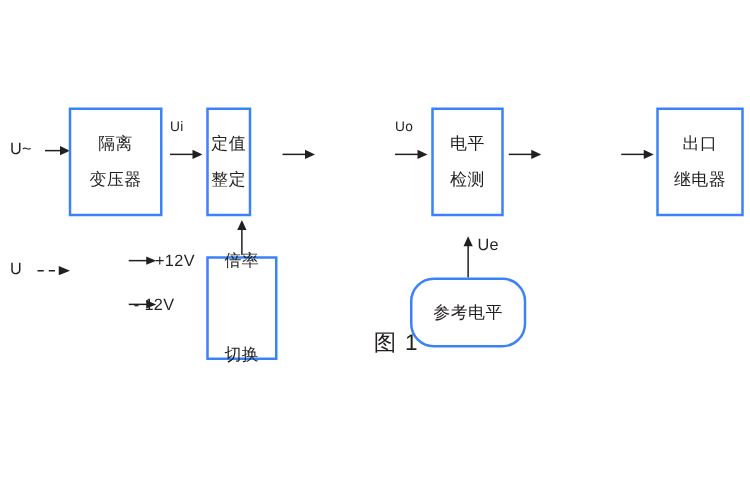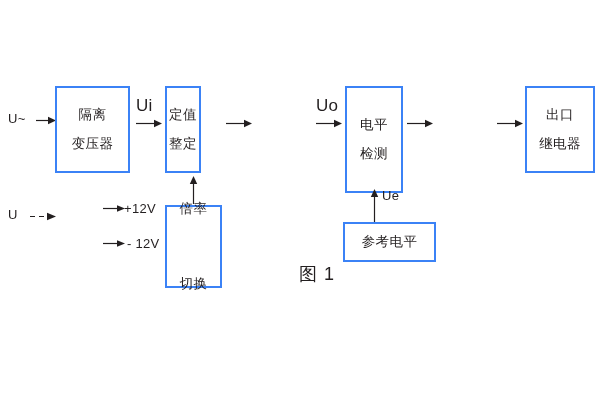--- a/index.html
+++ b/index.html
@@ -30,21 +30,21 @@
     color: #231f20;
     letter-spacing: 0.4px;
   }
   .block .ln {
     display: block;
     white-space: nowrap;
   }
   .block.two-line .ln:first-child { margin-bottom: 14px; }
   .label {
     position: absolute;
-    font-size: 17px;
+    font-size: 11px;
     white-space: nowrap;
     color: #231f20;
     letter-spacing: 0.3px;
   }
   .label.big { font-size: 13px; }
   .caption {
     position: absolute;
     font-size: 18px;
     white-space: nowrap;
     letter-spacing: 1px;
@@ -115,21 +115,21 @@
 
   <div class="label" style="left:316px; top:96px;">Uo</div>
 
   <div class="arrow-h" style="left:316px; top:119px; width:26px;">
     <svg width="26" height="9" viewBox="0 0 26 9">
       <line class="vline" x1="0" y1="4.5" x2="20" y2="4.5"></line>
       <polygon class="vhead" points="18,0.8 26,4.5 18,8.2"></polygon>
     </svg>
   </div>
 
-  <div class="block two-line" style="left:345px; top:86px; width:58px; height:107px;">
+  <div class="block two-line" style="left:345px; top:86px; width:58px; height:87px;">
     <span class="ln">电平</span>
     <span class="ln">检测</span>
   </div>
 
   <div class="arrow-h" style="left:407px; top:119px; width:26px;">
     <svg width="26" height="9" viewBox="0 0 26 9">
       <line class="vline" x1="0" y1="4.5" x2="20" y2="4.5"></line>
       <polygon class="vhead" points="18,0.8 26,4.5 18,8.2"></polygon>
     </svg>
   </div>
@@ -162,34 +162,34 @@
     </svg>
   </div>
   <div class="label big" style="left:124px; top:201px;">+12V</div>
 
   <div class="arrow-h" style="left:103px; top:239px; width:22px;">
     <svg width="22" height="9" viewBox="0 0 22 9">
       <line class="vline" x1="0" y1="4.5" x2="16" y2="4.5"></line>
       <polygon class="vhead" points="14,1.2 22,4.5 14,7.8"></polygon>
     </svg>
   </div>
-  <div class="label big" style="left:107px; top:236px;margin-left:20px;">- 12V</div>
+  <div class="label big" style="left:107px; top:236px;">- 12V</div>
 
   <div class="block two-line" style="left:165px; top:205px; width:57px; height:83px;gap:47px;">
     <span class="ln">倍率</span>
     <span class="ln">切换</span>
   </div>
 
   <div class="arrow-v" style="left:370px; top:189px; height:33px;">
     <svg width="9" height="33" viewBox="0 0 9 33">
       <line class="vline" x1="4.5" y1="33" x2="4.5" y2="7"></line>
       <polygon class="vhead" points="0.8,8 4.5,0 8.2,8"></polygon>
     </svg>
   </div>
   <div class="label big" style="left:382px; top:188px;">Ue</div>
 
-  <div class="block" style="left:343px; top:222px; width:93px; height:40px;">
+  <div class="block" style="left:328px; top:222px; width:93px; height:56px;border-radius:19px;">
     <span class="ln">参考电平</span>
   </div>
 
   <div class="caption" style="left:299px; top:262px;">图 1</div>
 
 </div>
 
 </body></html>

